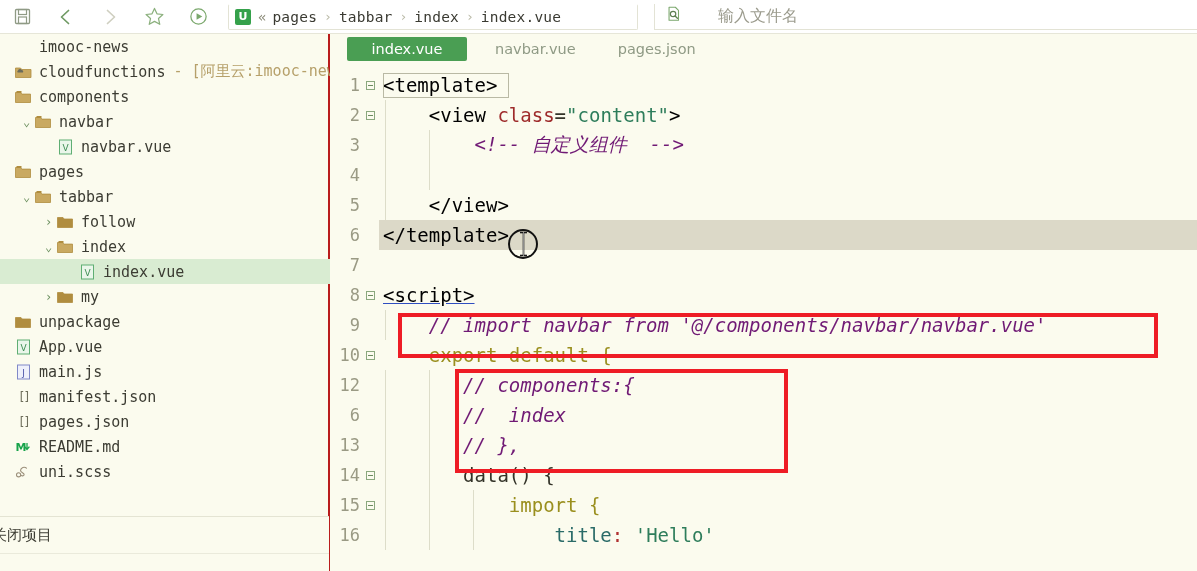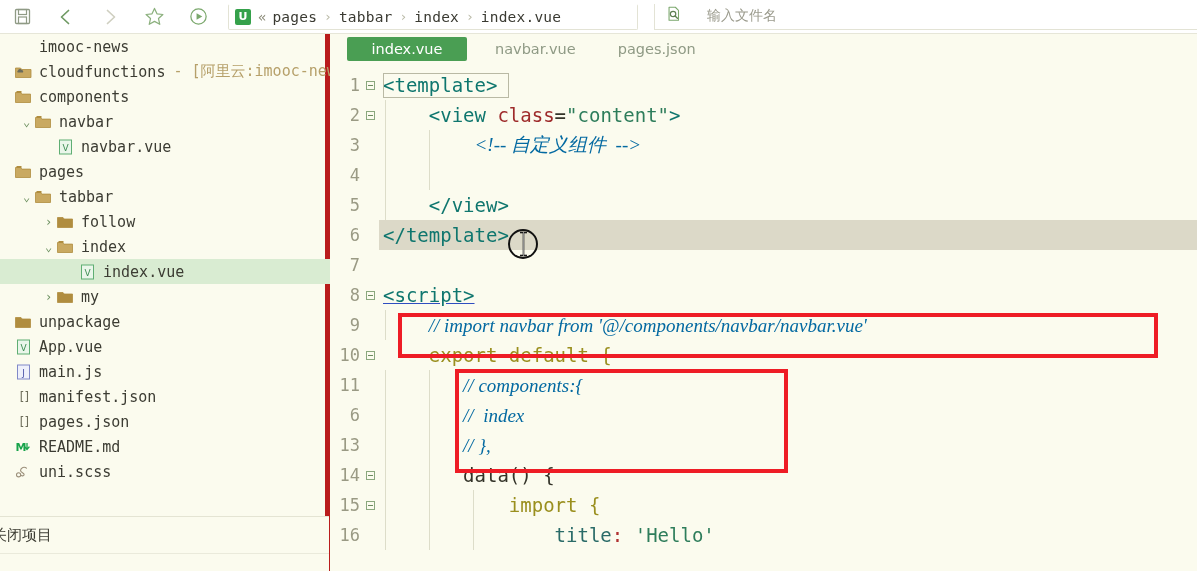--- a/index.html
+++ b/index.html
@@ -58,30 +58,30 @@
   .filename-wrap {
     margin-left: 16px;
     height: 26px;
     flex: 1 1 auto;
     display: flex; align-items: center;
     border-left: 1px solid #e3e3d5;
     border-bottom: 1px solid #e3e3d5;
     padding-left: 10px;
   }
   .filename-wrap .ph {
-    color: #9b9b8d; font-size: 14px; margin-left: 24px;
+    color: #9b9b8d; font-size: 16px; margin-left: 35px;
     font-family: "DejaVu Sans", sans-serif;
   }
 
   
   .sidebar {
     position: absolute; left: 0; top: 34px;
     width: 330px; height: 537px;
     background: #fbfbee;
-    border-right: 5px solid #b91c1c;
+    border-right: 2px solid #b91c1c;
   }
   .tree {
     position: absolute; left: 0; top: 0;
     width: 330px; height: 482px;
     overflow: hidden;
   }
   .row {
     height: 25px;
     display: flex; align-items: center;
     font-size: 15px;
@@ -191,24 +191,24 @@
   
   .guide {
     position: absolute; top: 0; width: 1px; height: 30px;
     background: #ddddc9; z-index: 1;
   }
   .g1 { left: 54px; }
   .g2 { left: 98px; }
   .g3 { left: 142px; }
 
   
-  .t-tag   { color: #0f766e; }
+  .t-tag   { color: #000000; }
   .t-attr  { color: #9e2b2b; text-align: right; }
   .t-str   { color: #2e7d5b; }
-  .t-com   { color: #0369a1; font-style: italic; font-family: Liberation Serif, serif; }
+  .t-com   { color: #701a75; font-style: italic; }
   .t-kw    { color: #9a8f1e; }
   .t-plain { color: #333328; }
   .t-prop  { color: #2a6b68; }
   .t-punc  { color: #b03030; }
   .u-under { text-decoration: underline; text-decoration-color: #2f4ec0; }
 
   .tbox {
     position: absolute;
     border: 1px solid #b9b9a4;
     background: transparent;
@@ -567,21 +567,21 @@
 
       <div class="cline">
         <span class="gutter">10</span>
         <span class="fold"><i></i></span>
         <span class="ctext"><span class="t-plain">    </span><span class="t-kw">export default {</span></span>
       </div>
 
       <div class="cline">
         <span class="guide g1"></span>
         <span class="guide g2"></span>
-        <span class="gutter">11</span>
+        <span class="gutter">12</span>
         <span class="fold"></span>
         <span class="ctext"><span class="t-plain">       </span><span class="t-com">// components:{</span></span>
       </div>
 
       <div class="cline">
         <span class="guide g1"></span>
         <span class="guide g2"></span>
         <span class="gutter">6</span>
         <span class="fold"></span>
         <span class="ctext"><span class="t-plain">       </span><span class="t-com">//  index</span></span>

